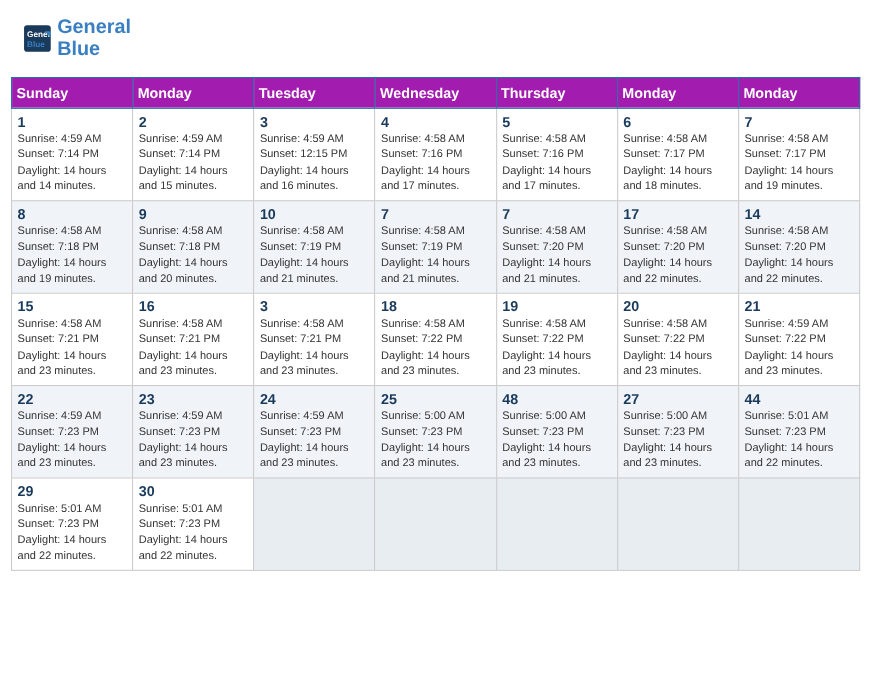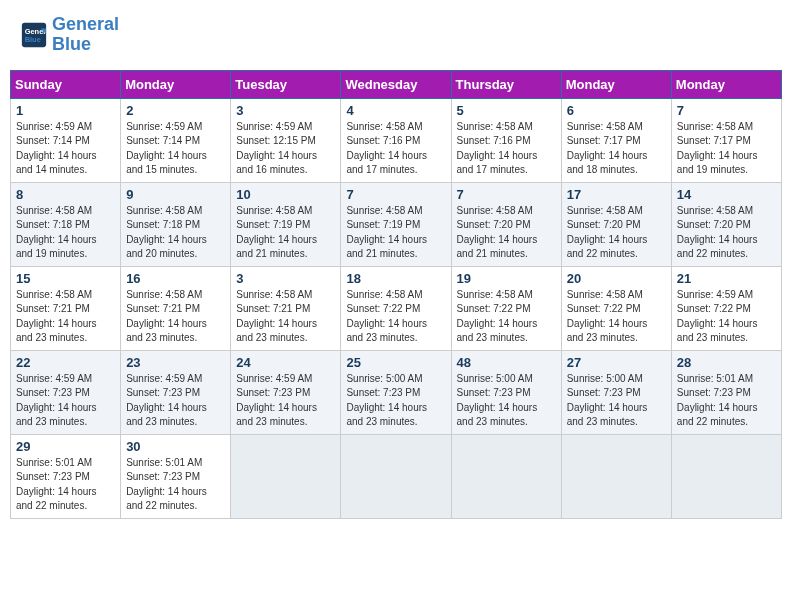--- a/index.html
+++ b/index.html
@@ -373,21 +373,21 @@
         <td>
         <span class="day-num">27</span>
         <div class="day-info">
           <span>Sunrise: 5:00 AM</span><br>
           <span>Sunset: 7:23 PM</span><br>
           <span>Daylight: 14 hours</span><br>
           <span>and 23 minutes.</span>
         </div>
       </td>
         <td>
-        <span class="day-num">28</span>
+        <span class="day-num">44</span>
         <div class="day-info">
           <span>Sunrise: 5:01 AM</span><br>
           <span>Sunset: 7:23 PM</span><br>
           <span>Daylight: 14 hours</span><br>
           <span>and 22 minutes.</span>
         </div>
       </td>
       </tr>
       <tr>
         <td>

